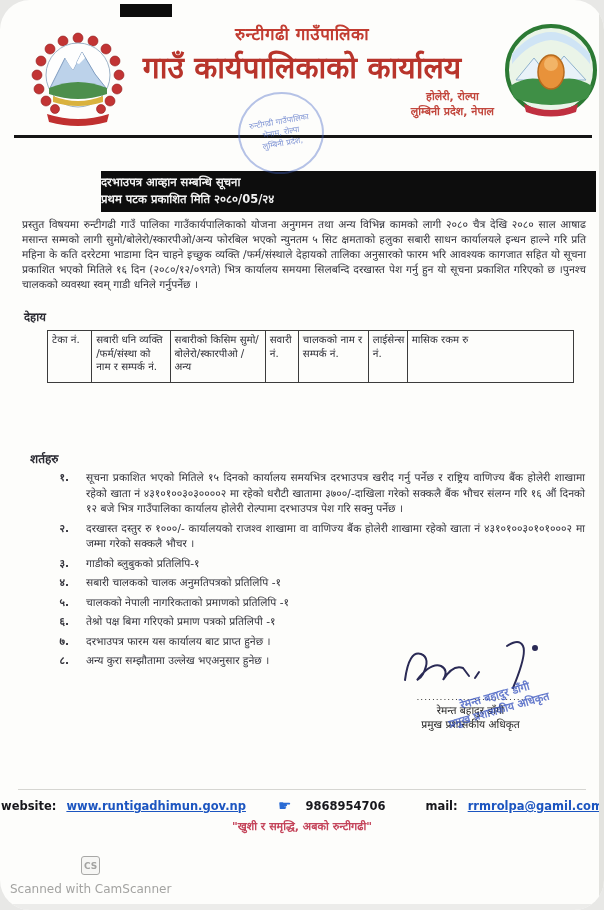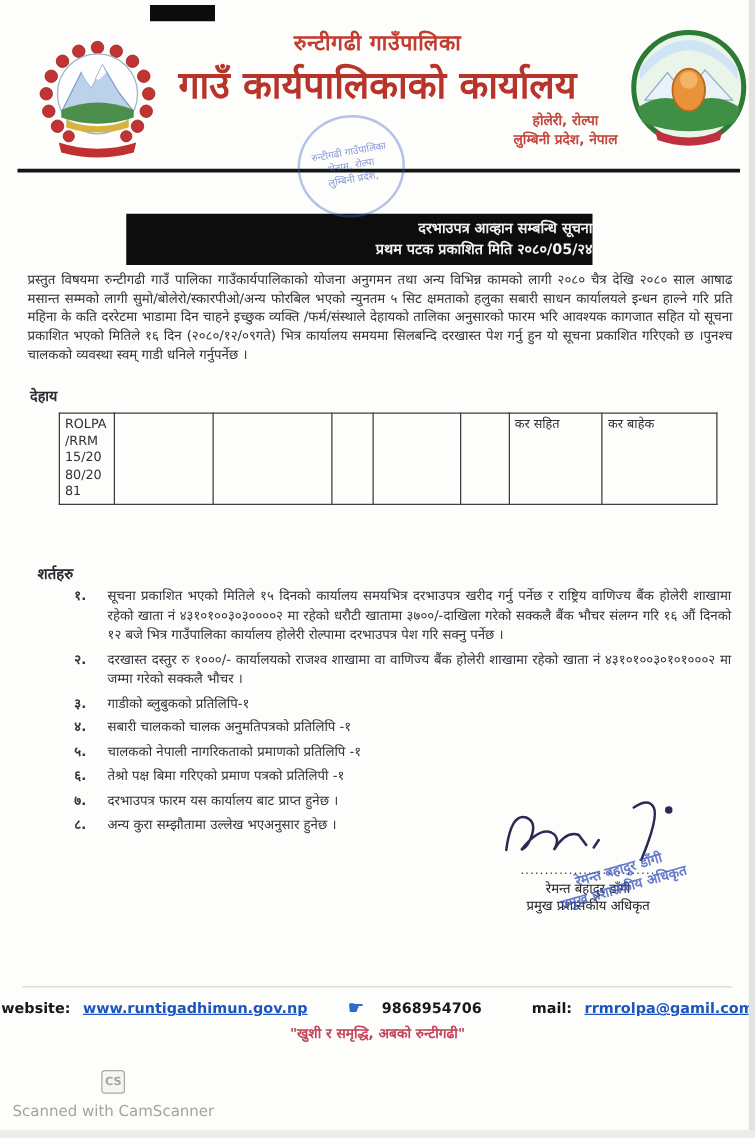--- a/index.html
+++ b/index.html
@@ -1,39 +1,39 @@
 <!DOCTYPE html>
 <html><head>
 <meta charset="utf-8">
 <style>
   html,body{margin:0;padding:0;background:#e8e8e6;}
   .page{position:relative;width:604px;height:910px;background:#fdfdfb;margin:0 auto;
-        font-family:"DejaVu Sans",sans-serif;color:#2c2c33;overflow:hidden;}
+        font-family:"DejaVu Sans",sans-serif;color:#2c2c33;overflow:hidden;border-radius:30px;}
   .edge-right{position:absolute;top:0;right:0;width:5px;height:100%;background:#e3e3df;}
   .edge-bottom{position:absolute;left:0;bottom:0;width:100%;height:6px;background:#ececea;}
   .scan-artifact{position:absolute;left:120px;top:4px;width:52px;height:13px;background:#0c0c0c;}
 
   
   .title1{position:absolute;top:22px;left:0;width:100%;text-align:center;
           color:#c23c31;font-size:17px;font-weight:bold;letter-spacing:.5px;}
   .title2{position:absolute;top:46px;left:0;width:100%;text-align:center;
           color:#b8342b;font-size:30px;font-weight:bold;}
   .addr{position:absolute;top:89px;right:110px;text-align:center;color:#c2473d;
         font-size:11px;line-height:15px;font-weight:bold;}
   .emblem{position:absolute;}
   .divider{position:absolute;top:135px;left:14px;width:578px;border-top:3px solid #151515;}
 
   .hstamp{position:absolute;top:92px;left:238px;width:86px;height:82px;border:2px solid rgba(64,96,196,.38);
           border-radius:50%;transform:rotate(-10deg);color:rgba(56,88,190,.62);font-size:8px;
           text-align:center;line-height:11px;padding-top:22px;box-sizing:border-box;z-index:3;}
 
   .refs{position:absolute;top:140px;left:40px;color:#8a4434;font-size:11px;line-height:18px;font-weight:bold;}
 
-  .banner{position:absolute;top:171px;left:101px;width:373px;background:#0d0d0d;color:#f2f2f2;
-          text-align:right;padding:3px 0 4px 0;font-size:11.5px;font-weight:bold;line-height:17px;}
+  .banner{position:absolute;top:171px;left:101px;width:495px;background:#0d0d0d;color:#f2f2f2;
+          text-align:left;padding:3px 0 4px 0;font-size:11.5px;font-weight:bold;line-height:17px;}
 
   .para{position:absolute;top:217px;left:22px;width:564px;font-size:10.6px;line-height:15px;
         text-align:justify;color:#33333b;}
   .dehaya{position:absolute;top:309px;left:24px;font-size:11.5px;font-weight:bold;color:#2b2b33;}
 
   
   table.rt{position:absolute;top:330px;left:47px;width:527px;border-collapse:collapse;
            font-size:10.2px;color:#2e2e36;table-layout:fixed;}
   table.rt td{border:1.2px solid #3c3c3c;vertical-align:top;padding:2px 4px;line-height:13.5px;}
   table.rt .hd{height:52px;}
@@ -144,29 +144,28 @@
       <col style="width:8.4%">
         <col style="width:14.9%">
         <col style="width:18.1%">
         <col style="width:6.3%">
       <col style="width:13.3%">
         <col style="width:7.4%">
         <col style="width:14.2%">
         <col style="width:17.4%">
     </colgroup>
     <tbody>
-    <tr class="dr">
-      <td class="break">ROLPA /RRM 15/2080/2081</td>
-      <td></td>
-      <td></td>
-      <td></td>
-      <td></td>
-      <td></td>
-      <td>कर सहित</td>
-      <td>कर बाहेक</td>
+        <tr class="hd">
+      <td>टेका नं.</td>
+      <td>सबारी धनि व्यक्ति /फर्म/संस्था को नाम र सम्पर्क नं.</td>
+      <td>सबारीको किसिम सुमो/बोलेरो/स्कारपीओ /अन्य</td>
+      <td>सवारी नं.</td>
+      <td>चालकको नाम र सम्पर्क नं.</td>
+      <td>लाईसेन्स नं.</td>
+      <td colspan="2">मासिक रकम रु</td>
     </tr>
   </tbody>
     </table>
 
   <div class="sh">शर्तहरु</div>
 
   <div class="conds">
     <div class="cond">
       <span class="n">१.</span>
       <span class="t">सूचना प्रकाशित भएको मितिले १५ दिनको कार्यालय समयभित्र दरभाउपत्र खरीद गर्नु पर्नेछ  र राष्ट्रिय वाणिज्य बैंक होलेरी शाखामा रहेको खाता नं ४३१०१००३०३००००२ मा रहेको धरौटी खातामा ३७००/-दाखिला गरेको सक्कलै बैंक भौचर संलग्न गरि १६ औं दिनको १२ बजे भित्र गाउँपालिका कार्यालय होलेरी रोल्पामा दरभाउपत्र पेश गरि सक्नु पर्नेछ ।</span>

